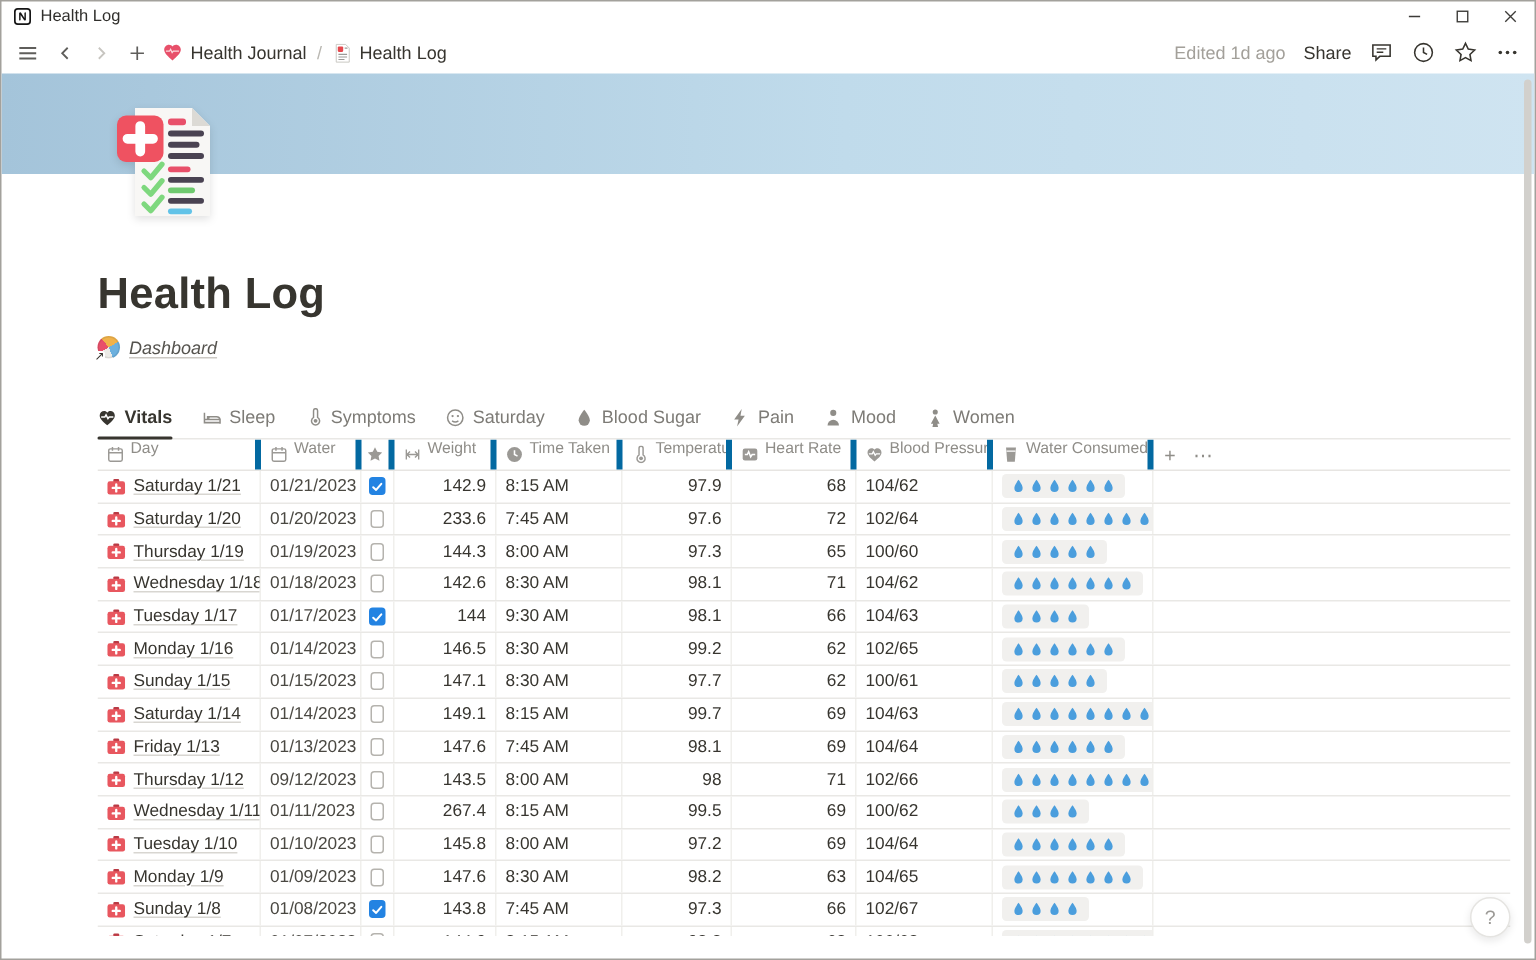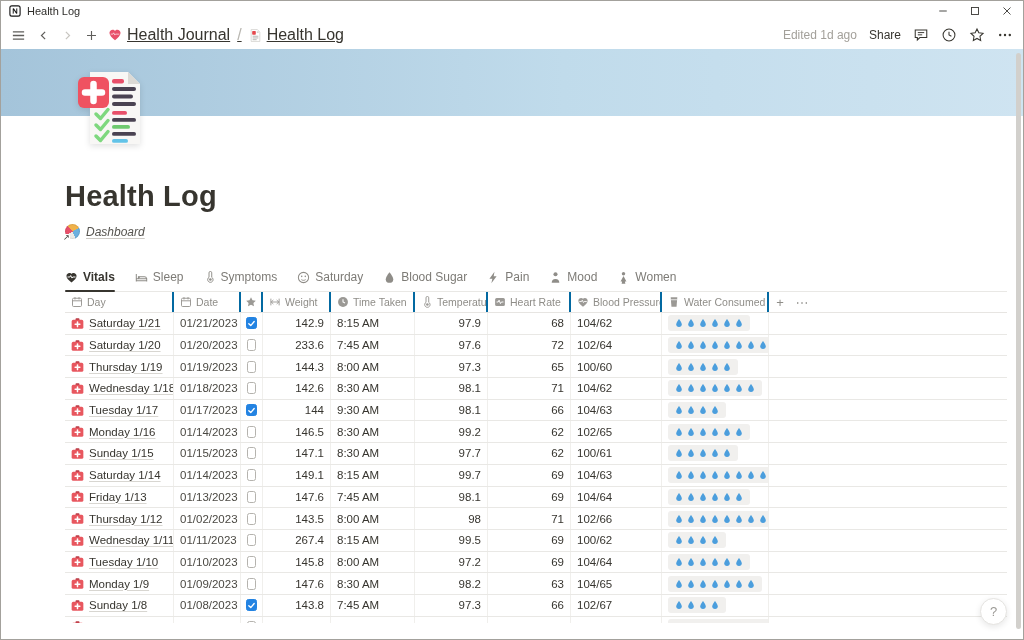--- a/index.html
+++ b/index.html
@@ -15,21 +15,21 @@
   
   .titlebar { height:20px; display:flex; align-items:center; padding-left:8px; }
   .titlebar-app { display:flex; align-items:center; gap:6px; font-size:11px; color:#2f2e2b; }
   .win-controls { margin-left:auto; display:flex; height:20px; }
   .win-btn { width:32px; height:20px; display:flex; align-items:center; justify-content:center; color:#3c3b38; }
 
   
   .toolbar { height:28px; display:flex; align-items:center; padding:0 10px; }
   .tb-left { display:flex; align-items:center; gap:11px; color:#5f5e5b; }
   .tb-btn { display:flex; align-items:center; justify-content:center; }
-  .breadcrumb { display:flex; gap:7px; margin-left:10px; font-size:16px; color:#37352f;text-decoration:underline; }
+  .breadcrumb { display:flex; gap:7px; margin-left:10px; font-size:12px; color:#37352f; }
   .crumb { display:flex; align-items:center; gap:5px; }
   .crumb-sep { color:#b9b7b1; }
   .tb-right { margin-left:auto; display:flex; align-items:center; gap:12px; }
   .edited { font-size:12px; color:#a3a09a; }
   .share { font-size:12px; color:#37352f; }
 
   
   .cover { height:67px; background:linear-gradient(90deg,#a4c4da 0%,#c0dbeb 55%,#cfe4f1 100%); }
   .page-icon { position:absolute; left:75px; top:66px; width:68px; height:80px; filter:drop-shadow(0 2px 3px rgba(0,0,0,.12)); }
 
@@ -48,22 +48,22 @@
   .tabbar { margin-top:27px; display:flex; gap:20px; border-bottom:1px solid #e9e8e5; }
   .tab { display:flex; align-items:center; gap:5px; font-size:12px; color:#7d7b76; padding-bottom:7px; position:relative; }
   .tab .icon { color:#8f8d88; }
   .tab.active { color:#37352f; font-weight:700; }
   .tab.active .icon { color:#37352f; }
   .tab.active::after { content:""; position:absolute; left:0; right:0; bottom:-1px; height:2px; background:#37352f; border-radius:1px; }
 
   
   .table-clip { height:331px; overflow:hidden; }
   .thead { display:flex; height:21px; align-items:center; border-bottom:1px solid #e7e5e2; }
-  .th { display:flex; align-items:center; gap:4px; padding:0 6px; height:100%;
-        font-size:10.5px; color:#8f8d88; border-right:2px solid #0369a1; overflow:hidden; white-space:nowrap; }
+  .th { display:flex; gap:4px; padding:0 6px; height:100%;
+        font-size:10.5px; color:#8f8d88; border-right:4px solid #0369a1; overflow:hidden; white-space:nowrap; }
   .th .icon { color:#9b9995; }
   .th.center { justify-content:center; }
   .th-btn { width:22px; display:flex; align-items:center; justify-content:center; color:#8f8d88; font-size:13px; height:100%; }
   .tr { display:flex; height:21.7px; align-items:center; border-bottom:1px solid #e9e8e5; font-size:11.5px; color:#37352f; }
   .td { display:flex; align-items:center; padding:0 6px; height:100%; border-right:1px solid #f0efec; overflow:hidden; white-space:nowrap; }
   .td.right { justify-content:flex-end; }
   .td.center { justify-content:center; }
   .td.filler { border-right:none; }
   .day-link { margin-left:5px; font-weight:500; text-decoration:underline; text-underline-offset:2px; text-decoration-color:#d8d6d1; }
   .date-val { color:#4a4842; }
@@ -322,21 +322,21 @@
           </span>
           <span>Day</span>
         </div>
         <div class="th" style="width: 67px;">
           <span class="icon">
             <svg viewBox="0 0 16 16" width="12" height="12">
               <rect x="2" y="3" width="12" height="11" rx="1.5" fill="none" stroke="currentColor" stroke-width="1.3"></rect>
               <path d="M2 6.4h12M5.3 1.4v3.2M10.7 1.4v3.2" stroke="currentColor" stroke-width="1.3"></path>
             </svg>
           </span>
-          <span>Date</span>
+          <span>Water</span>
         </div>
         <div class="th center" style="width: 22px;">
           <span class="icon">
             <svg viewBox="0 0 16 16" width="12" height="12">
               <path d="M8 1.6l2 4 4.4.6-3.2 3.1.8 4.3L8 11.5l-4 2.1.8-4.3L1.6 6.2 6 5.6z" fill="currentColor"></path>
             </svg>
           </span>
         </div>
         <div class="th" style="width: 68px;">
           <span class="icon">
@@ -935,21 +935,21 @@
             <span class="icon">
               <svg viewBox="0 0 20 18" width="13" height="13">
                 <rect x="7" y="1" width="6" height="4" rx="1.2" fill="#b93a44"></rect>
                 <rect x="1" y="3.4" width="18" height="13.6" rx="2.4" fill="#e8575f"></rect>
                 <path d="M10 6.6v7.2M6.4 10.2h7.2" stroke="#fff" stroke-width="2.4" stroke-linecap="round"></path>
               </svg>
             </span>
             <span class="day-link">Thursday 1/12</span>
           </div>
           <div class="td" style="width:67px">
-            <span class="date-val">01/02/2023</span>
+            <span class="date-val">09/12/2023</span>
           </div>
           <div class="td center" style="width:22px">
             <span class="cb"></span>
           </div>
           <div class="td right" style="width:68px">143.5</div>
           <div class="td" style="width:84px">8:00 AM</div>
           <div class="td right" style="width:73px">98</div>
           <div class="td right" style="width:83px">71</div>
           <div class="td" style="width:91px">102/66</div>
           <div class="td" style="width:107px">

